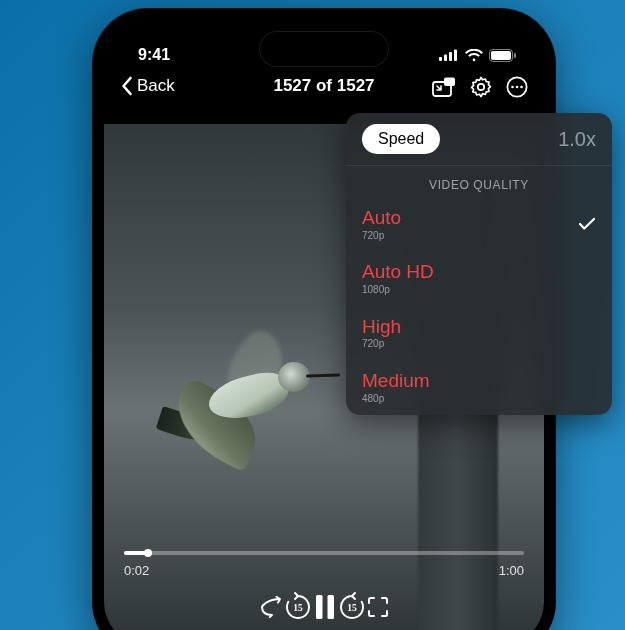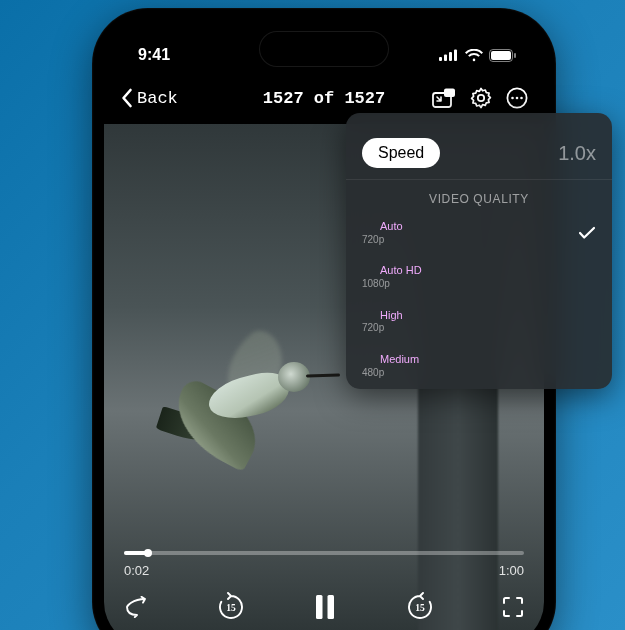--- a/index.html
+++ b/index.html
@@ -40,24 +40,23 @@
     height: 56px;
     display: flex; align-items: center; justify-content: space-between;
     padding: 14px 28px 0 34px;
     font-size: 16px; font-weight: 600;
     z-index: 40;
   }
   .status-right { display:flex; align-items:center; gap:6px; }
   .nav-bar {
     position: absolute; top: 56px; left: 0; right: 0;
     height: 44px;
-    display:flex; align-items:center;
+    display:flex; align-items:flex-start;
     padding: 0 16px;
     z-index: 40;
-    font-family: Liberation Mono, monospace;
   }
   .back-btn { display:flex; align-items:center; gap:4px; font-size:17px; cursor:pointer; }
   .nav-title { position:absolute; left:0; right:0; text-align:center; font-size:17px; font-weight:600; pointer-events:none;}
   .nav-actions { margin-left:auto; display:flex; align-items:center; gap:14px; }
   .nav-actions .ico { cursor:pointer; display:flex; align-items:center; }
 
   .video-area {
     position:absolute; top:104px; left:0; right:0; bottom:0;
     background: linear-gradient(180deg, #30383a 0%, #4a5456 35%, #6a7274 55%, #2a3233 100%);
     overflow:hidden;
@@ -116,39 +115,38 @@
     border-radius: 14px;
     overflow:hidden;
     box-shadow: 0 8px 30px rgba(0,0,0,0.5);
     z-index: 60;
     font-size:16px;
   }
   .pop-row {
     display:flex; align-items:center; justify-content:space-between;
     padding: 11px 16px;
     border-bottom: 1px solid rgba(255,255,255,0.08);
-    margin-top: 14px;
   }
   .speed-pill {
     background:#fff; color:#000; font-weight:500;
     border-radius: 18px; padding:6px 16px; font-size:16px;
   }
   .speed-val { color: rgba(255,255,255,0.5); font-size:20px; }
   .section-label{
     padding:12px 16px 6px 16px;
     font-size:12px; letter-spacing:0.6px;
     color: rgba(255,255,255,0.55);
     text-transform: uppercase; font-weight:500;text-align:center;
   }
   .q-item {
     padding: 8px 16px 10px 16px;
     display:flex; justify-content:space-between; align-items:center;
     cursor:pointer;
   }
-  .q-item .txt .t1 { font-size:11px; color:#f0abfc; line-height:1.25;margin-left:18px; }
+  .q-item .txt .t1 { font-size:19px; color:#ef4444; line-height:1.25; }
   .q-item .txt .t2 { font-size:10px; color: rgba(255,255,255,0.5); line-height:1.25; }
   .check { color:#fff; font-size:18px; }
 
   
   .controls {
     position:absolute; left:0; right:0; bottom:0;
     padding: 0 20px 24px 20px;
     z-index:30;
   }
   .scrubber {
@@ -161,21 +159,21 @@
     position:absolute; left:0; top:0; bottom:0;
     width:6%;
     background:#fff; border-radius:2px;
   }
   .scrubber .knob{
     position:absolute; left:6%; top:50%;
     width:8px;height:8px;border-radius:50%;
     background:#fff; transform:translate(-50%,-50%);
   }
   .time-row { display:flex; justify-content:space-between; font-size:13px; color:rgba(255,255,255,0.85); margin-bottom:14px;}
-  .btn-row { display:flex; align-items:center; justify-content:space-between; }
+  .btn-row { display:flex; align-items:center; justify-content:center; }
   .btn-row .ico { cursor:pointer; display:flex; align-items:center; justify-content:center; }
 
   svg { display:block; }
 </style>
 </head>
 <body>
 
 <div class="phone">
   <div class="screen">
     <div class="notch"></div>

